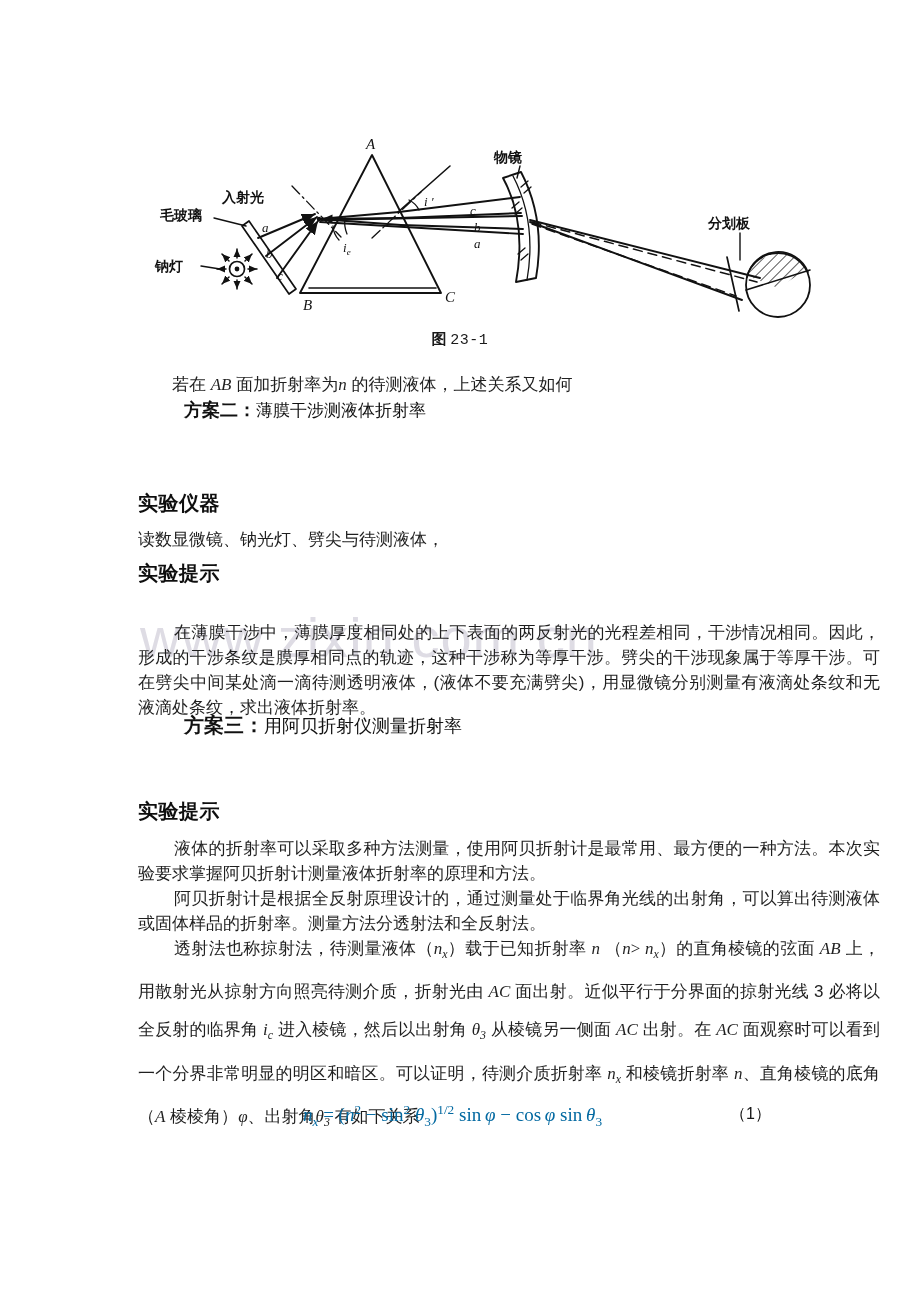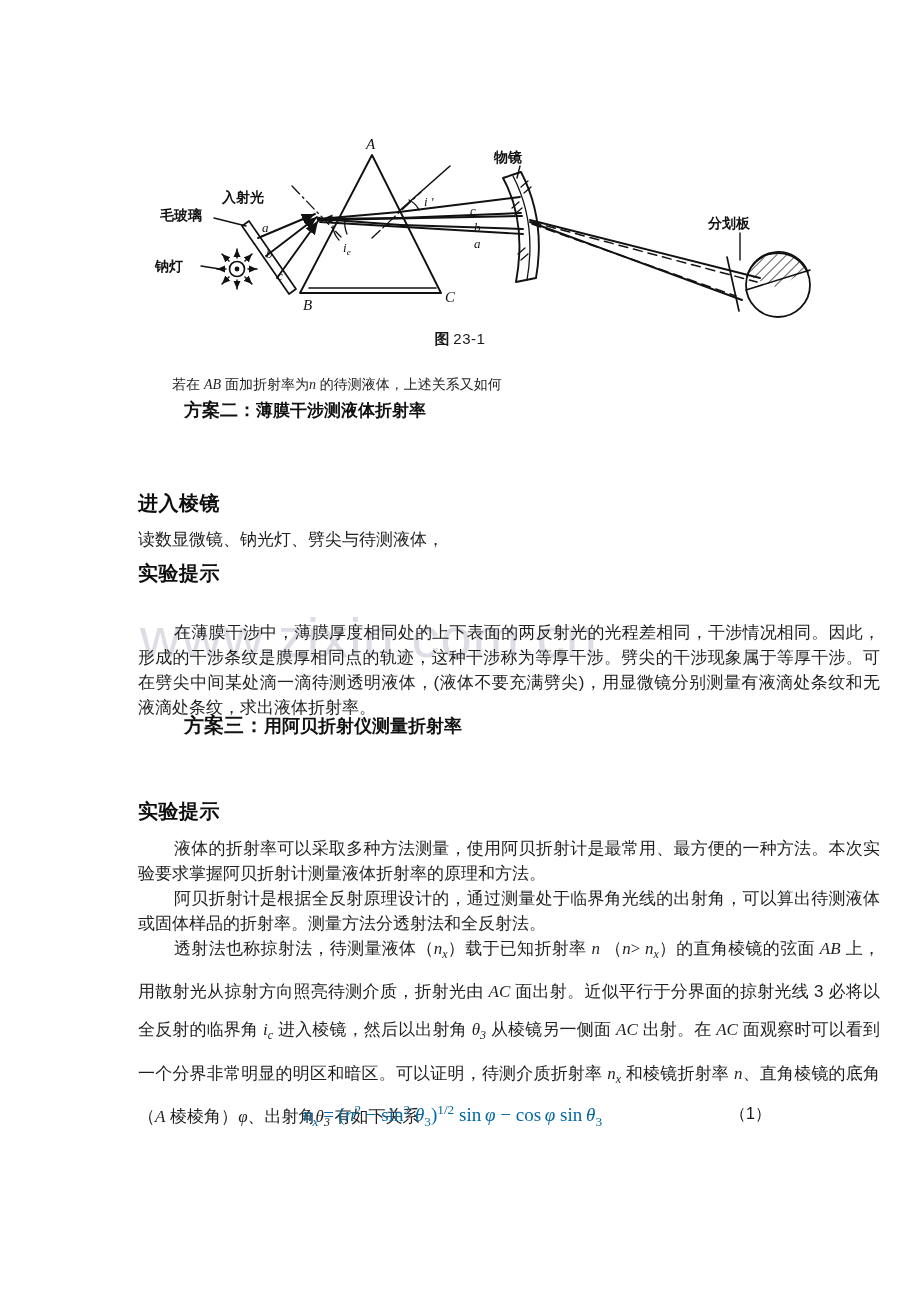--- a/index.html
+++ b/index.html
@@ -55,27 +55,27 @@
   .fig-caption {
     position: absolute;
     left: 0;
     top: 200px;
     width: 920px;
     text-align: center;
     font-size: 15px;
     color: #1a1a1a;
   }
   .fig-caption .cap-zh { font-weight: bold; font-family: "Liberation Sans", sans-serif;}
-  .fig-caption .cap-num { font-family: Liberation Sans, sans-serif; letter-spacing:.5px;}
+  .fig-caption .cap-num { font-family: Liberation Mono, monospace; letter-spacing:.5px;}
 
   
   .txt {
     position: absolute;
     z-index: 3;
-    font-size: 14px;
+    font-size: 17px;
     line-height: 25px;
     color: #1f1f1f;
     font-family: "Liberation Serif", "DejaVu Serif", serif;
   }
   .zh { font-family: "Liberation Sans", "DejaVu Sans", sans-serif; }
   .it { font-style: italic; font-family: "Liberation Serif", serif; }
   .ind { padding-left: 34px; }
 
   .h-scheme {
     position: absolute;
@@ -85,21 +85,21 @@
     color: #111;
   }
   .h-scheme b {
     font-family: Liberation Mono, monospace;
     font-weight: bold;
     font-size: 18px;
     margin-left: 46px;
   }
   .h-scheme span.rest {
     font-family: "Liberation Sans", "DejaVu Sans", sans-serif;
-    font-weight: bold;
+    font-weight: normal;
     font-size: 17px;
     text-align: right;
   }
   .h-scheme.big b { font-size: 20px; }
   .h-scheme.big span.rest { font-size: 18px; }
 
   .h-sec {
     position: absolute;
     z-index: 3;
     font-family: "Liberation Sans", "DejaVu Sans", sans-serif;
@@ -289,21 +289,21 @@
 
   <div class="txt ind" style="left:138px; top:372px; width:742px;">
     <span class="zh">若在 </span><span class="it">AB</span><span class="zh"> 面加折射率为</span><span class="it">n</span><span class="zh"> 的待测液体，上述关系又如何</span>
   </div>
 
   <div class="h-scheme" style="left:138px; top:398px; width:742px;">
     <b>方案二：</b><span class="rest">薄膜干涉测液体折射率</span>
   </div>
 
 
-  <div class="h-sec" style="left:138px; top:490px;">进入棱镜</div>
+  <div class="h-sec" style="left:138px; top:490px;">实验仪器</div>
 
   <div class="para" style="left:138px; top:527px; width:742px;">读数显微镜、钠光灯、劈尖与待测液体，</div>
 
   <div class="h-sec" style="left:138px; top:560px;">实验提示</div>
 
   <div class="para" style="left:138px; top:572px; width:742px; text-indent:36px;margin-top:48px;">在薄膜干涉中，薄膜厚度相同处的上下表面的两反射光的光程差相同，干涉情况相同。因此，形成的干涉条纹是膜厚相同点的轨迹，这种干涉称为等厚干涉。劈尖的干涉现象属于等厚干涉。可在劈尖中间某处滴一滴待测透明液体，(液体不要充满劈尖)，用显微镜分别测量有液滴处条纹和无液滴处条纹，求出液体折射率。</div>
 
   <div class="h-scheme big" style="left:138px; top:713px; width:742px;">
     <b>方案三：</b><span class="rest">用阿贝折射仪测量折射率</span>
   </div>

